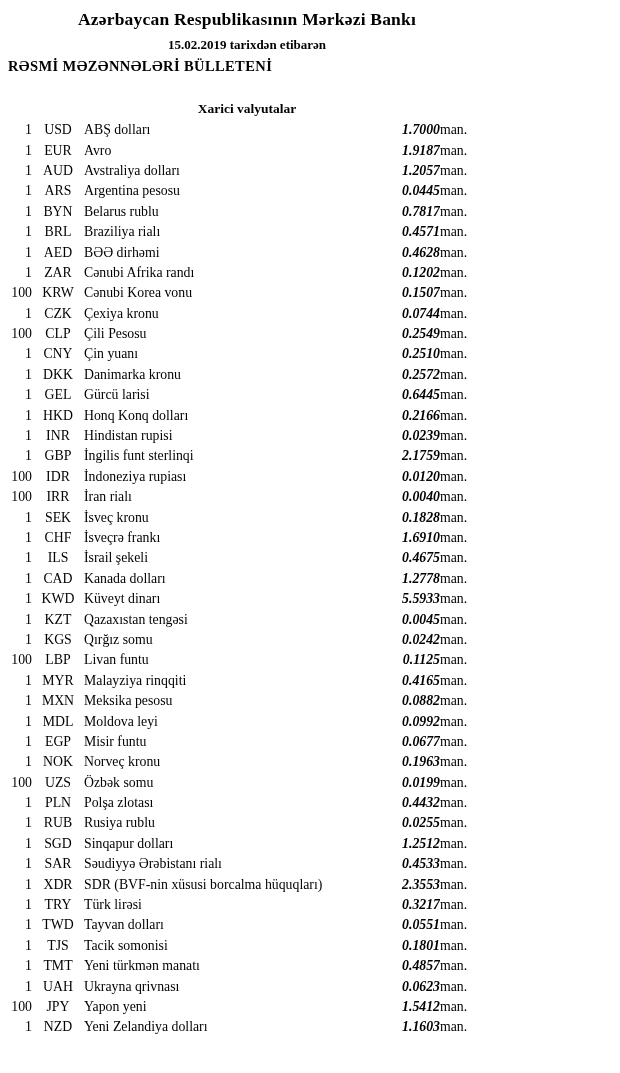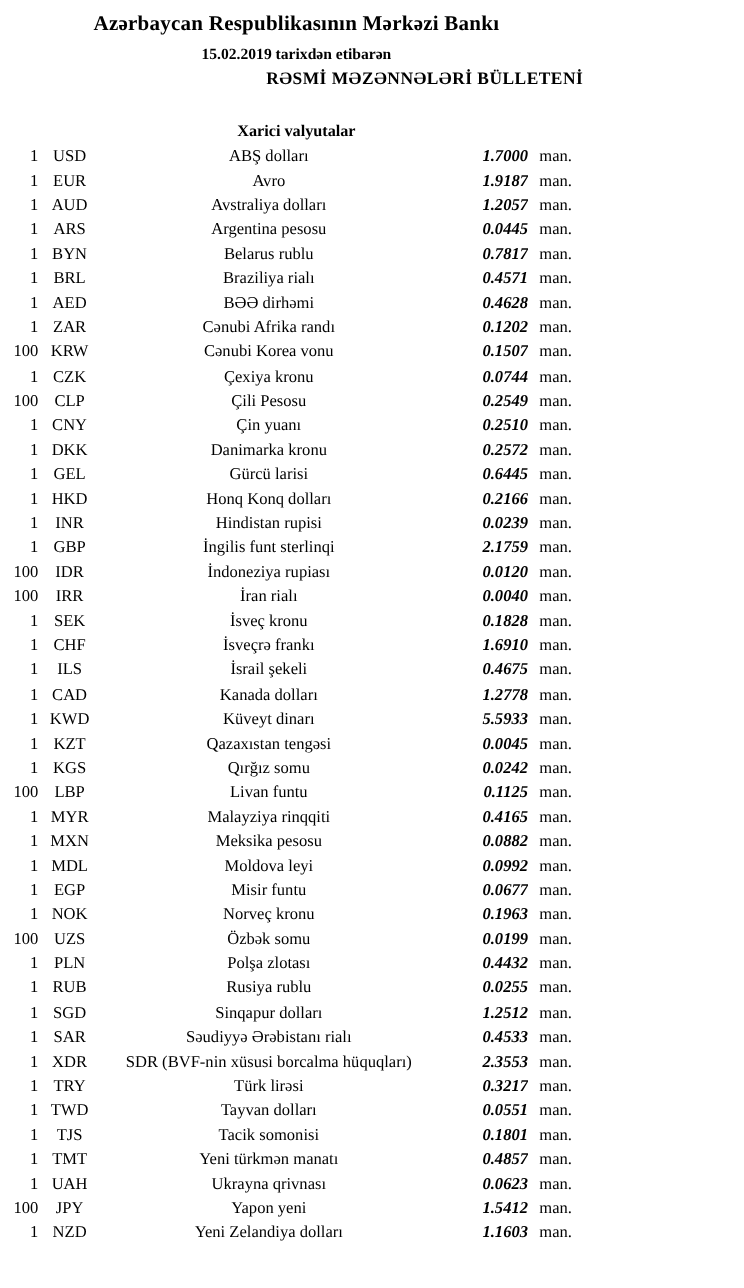--- a/index.html
+++ b/index.html
@@ -14,40 +14,40 @@
     text-align:center; font-weight:bold; font-size:17.5px;
     margin-top:3px; letter-spacing:0.2px;
   }
   .hdr-date {
     text-align:center; font-weight:bold; font-size:13px; margin-top:7px;
   }
   .hdr-sub {
     text-align:center; font-weight:bold; font-size:13.5px; margin-top:3px;
   }
   .hdr-bulletin {
-    text-align:right; font-weight:bold; font-size:14.5px; margin-top:5px;
+    text-align:left; font-weight:bold; font-size:14.5px; margin-top:5px;
     letter-spacing:0.4px;
   }
   .section-title {
     text-align:center; font-weight:bold; font-size:13.5px;
     margin-top:26px; margin-bottom:3px;
   }
   table.rates {
     width:100%; border-collapse:collapse; table-layout:fixed;
     font-size:13.8px;
   }
   table.rates td {
     padding:0; height:20.4px; vertical-align:middle;
     white-space:nowrap; overflow:hidden;
   }
   td.qty  { width:24px;  text-align:right; }
   td.code { width:52px;  text-align:center; }
-  td.name { text-align:center; padding-left:12px; }
+  td.name { text-align:left; padding-left:12px; }
   td.rate { width:76px;  text-align:right; font-weight:bold; font-style:italic; }
-  td.unit { width:46px;  text-align:center;margin-left:10px; }
+  td.unit { width:46px;  text-align:left;margin-left:10px; }
 </style>
 </head>
 <body>
 
 <div class="page">
 
   <div class="hdr-title">Azərbaycan Respublikasının Mərkəzi Bankı</div>
 
   <div class="hdr-date">15.02.2019 tarixdən etibarən</div>
 

